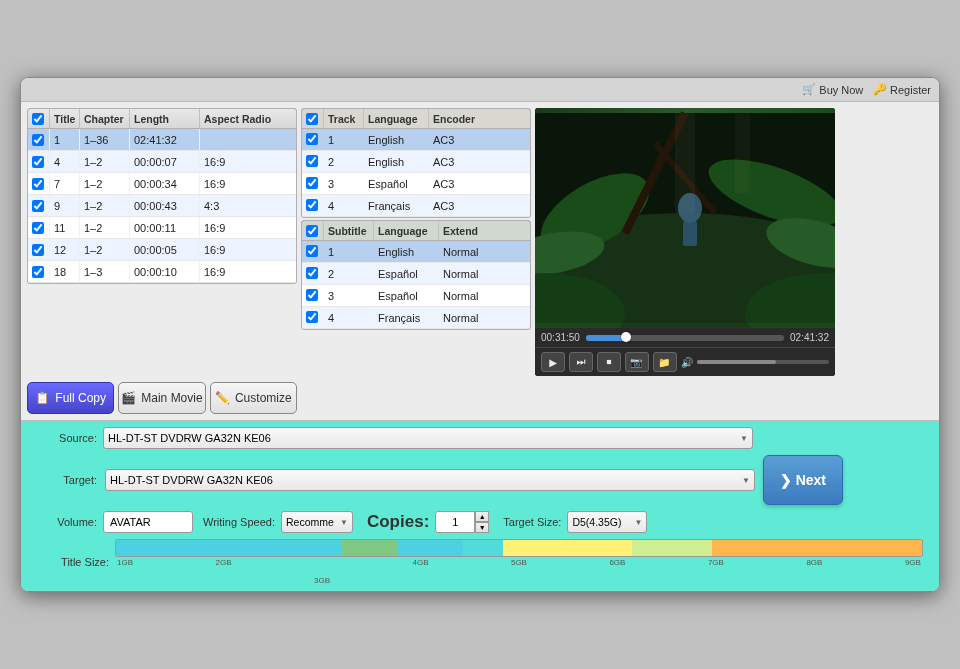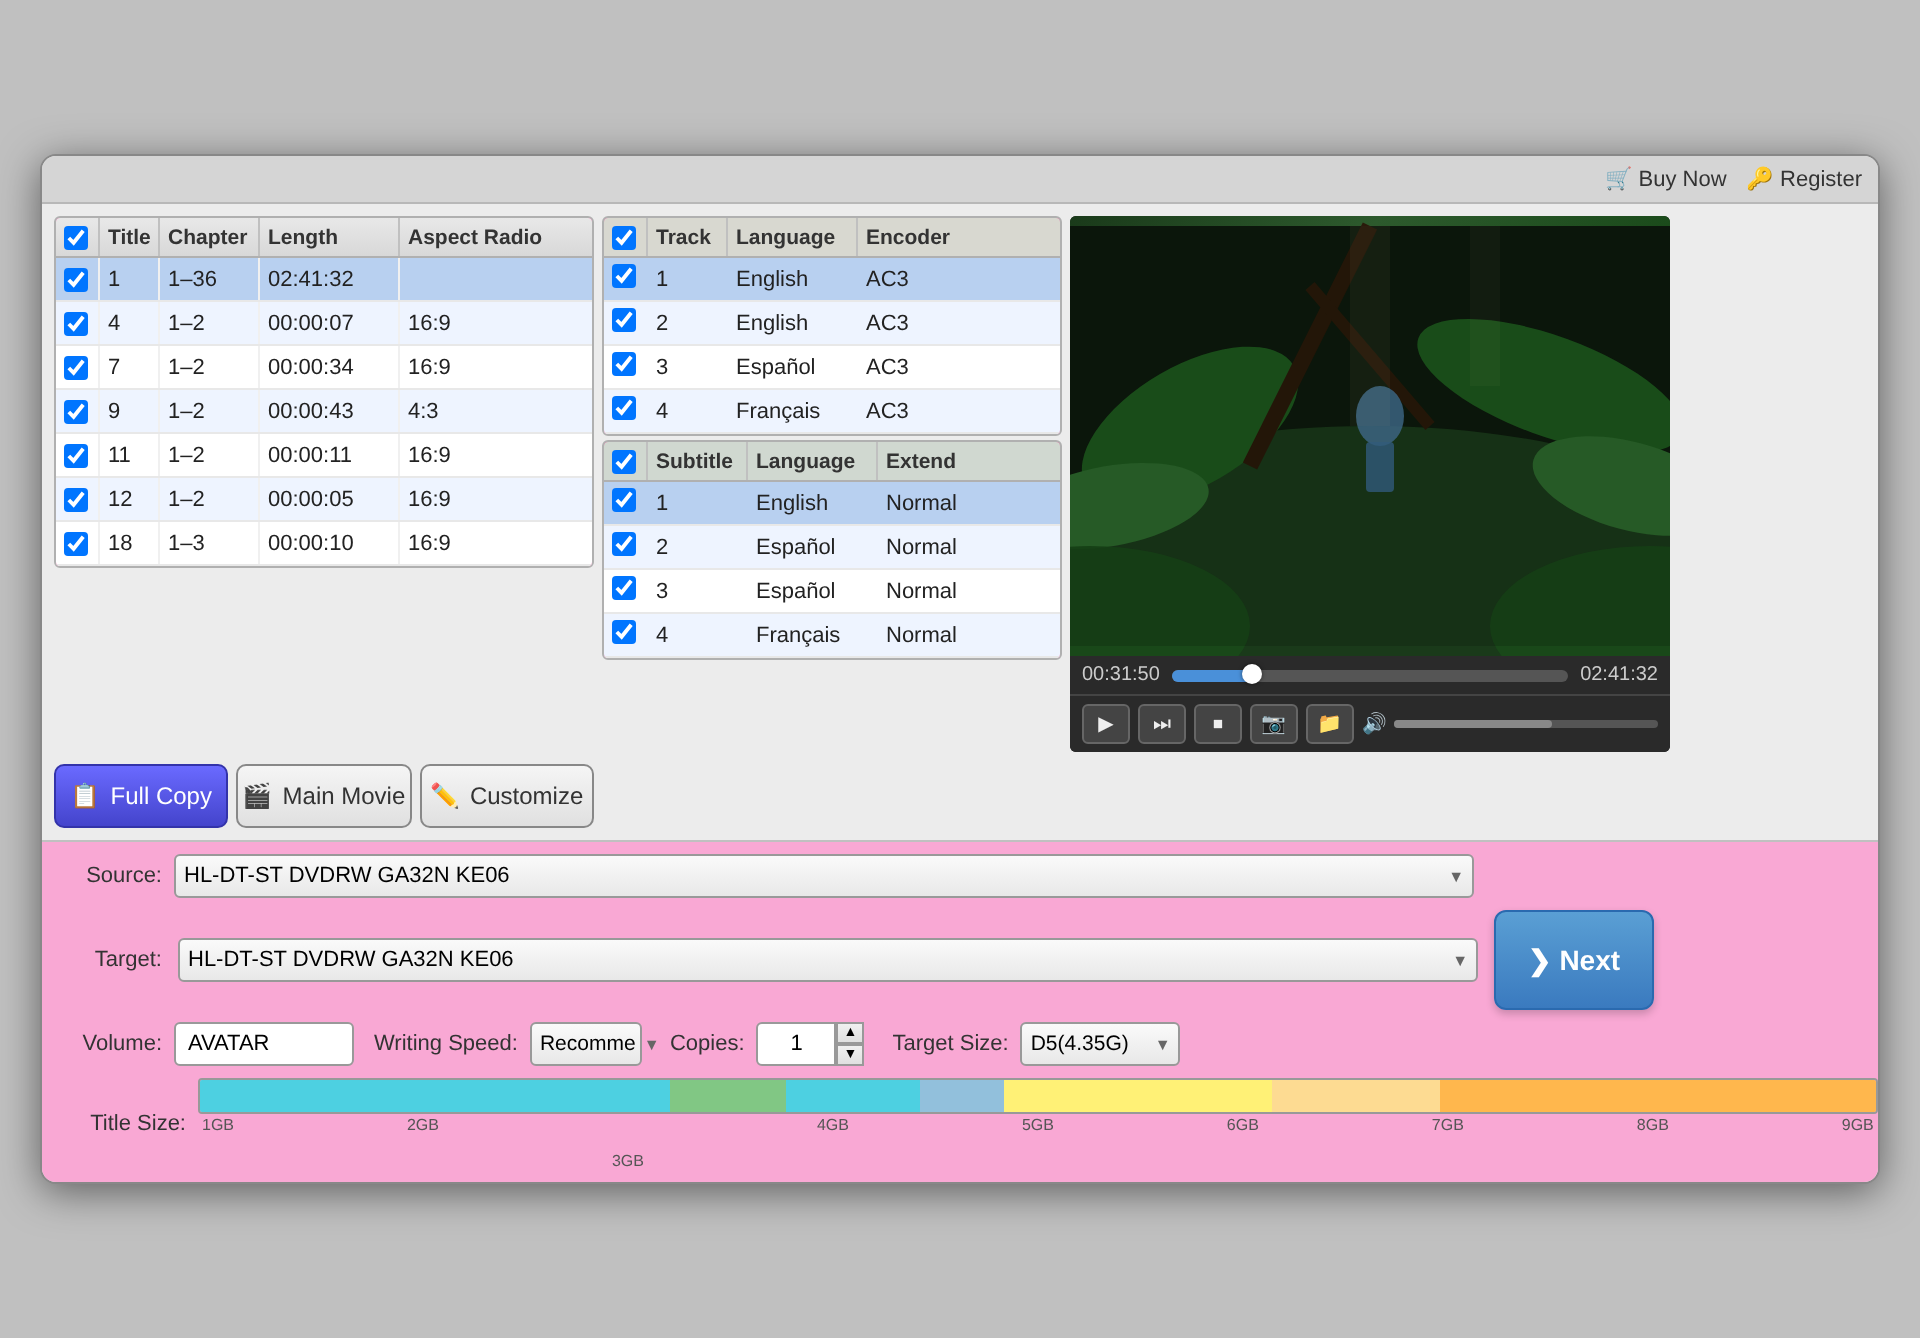--- a/index.html
+++ b/index.html
@@ -204,22 +204,22 @@
     .mode-btn.active {
       background: linear-gradient(to bottom, #6a6aff, #4444cc);
       color: white;
       border-color: #3333aa;
     }
     .mode-btn.inactive {
       background: linear-gradient(to bottom, #f5f5f5, #e0e0e0);
       color: #333;
     }
     .bottom-section {
-      padding: 6px 0;
-      background: #f9a8d4;
+      padding: 6px 16px;
+      background: #5eead4;
       border-top: 1px solid #c0c0c0;
     }
     .field-row {
       display: flex;
       align-items: center;
       margin-bottom: 6px;
       gap: 6px;
     }
     .field-label {
       width: 60px;
@@ -574,25 +574,25 @@
       <button class="next-btn">
         <span>❯</span>
         <span>Next</span>
       </button>
     </div>
 
     <div class="field-row">
       <span class="field-label">Volume:</span>
       <input class="volume-text-input" type="text" value="AVATAR" style="">
       <span style="font-size:11px;color:#333;font-weight:500;white-space:nowrap;margin-left:4px;">Writing Speed:</span>
-      <div class="dropdown" style="width:56px;align-items:center;">
+      <div class="dropdown" style="width:72px;align-items:center;">
         <span style="flex:1;font-size:10.5px;">Recomme</span>
         <span class="dropdown-arrow">▼</span>
       </div>
-      <span style="font-size:11px;color:#333;font-weight:400;white-space:nowrap;margin-left:8px;">Copies:</span>
+      <span style="font-size:17px;color:#333;font-weight:700;white-space:nowrap;margin-left:8px;">Copies:</span>
       <div style="display:flex;align-items:center;">
         <input class="copies-input" type="text" value="1" style="">
         <div class="copies-spinner">
           <div class="spinner-btn">▲</div>
           <div class="spinner-btn">▼</div>
         </div>
       </div>
       <span style="font-size:11px;color:#333;font-weight:500;white-space:nowrap;margin-left:8px;">Target Size:</span>
       <div class="dropdown" style="width:80px;">
         <span style="flex:1;font-size:10.5px;">D5(4.35G)</span>

